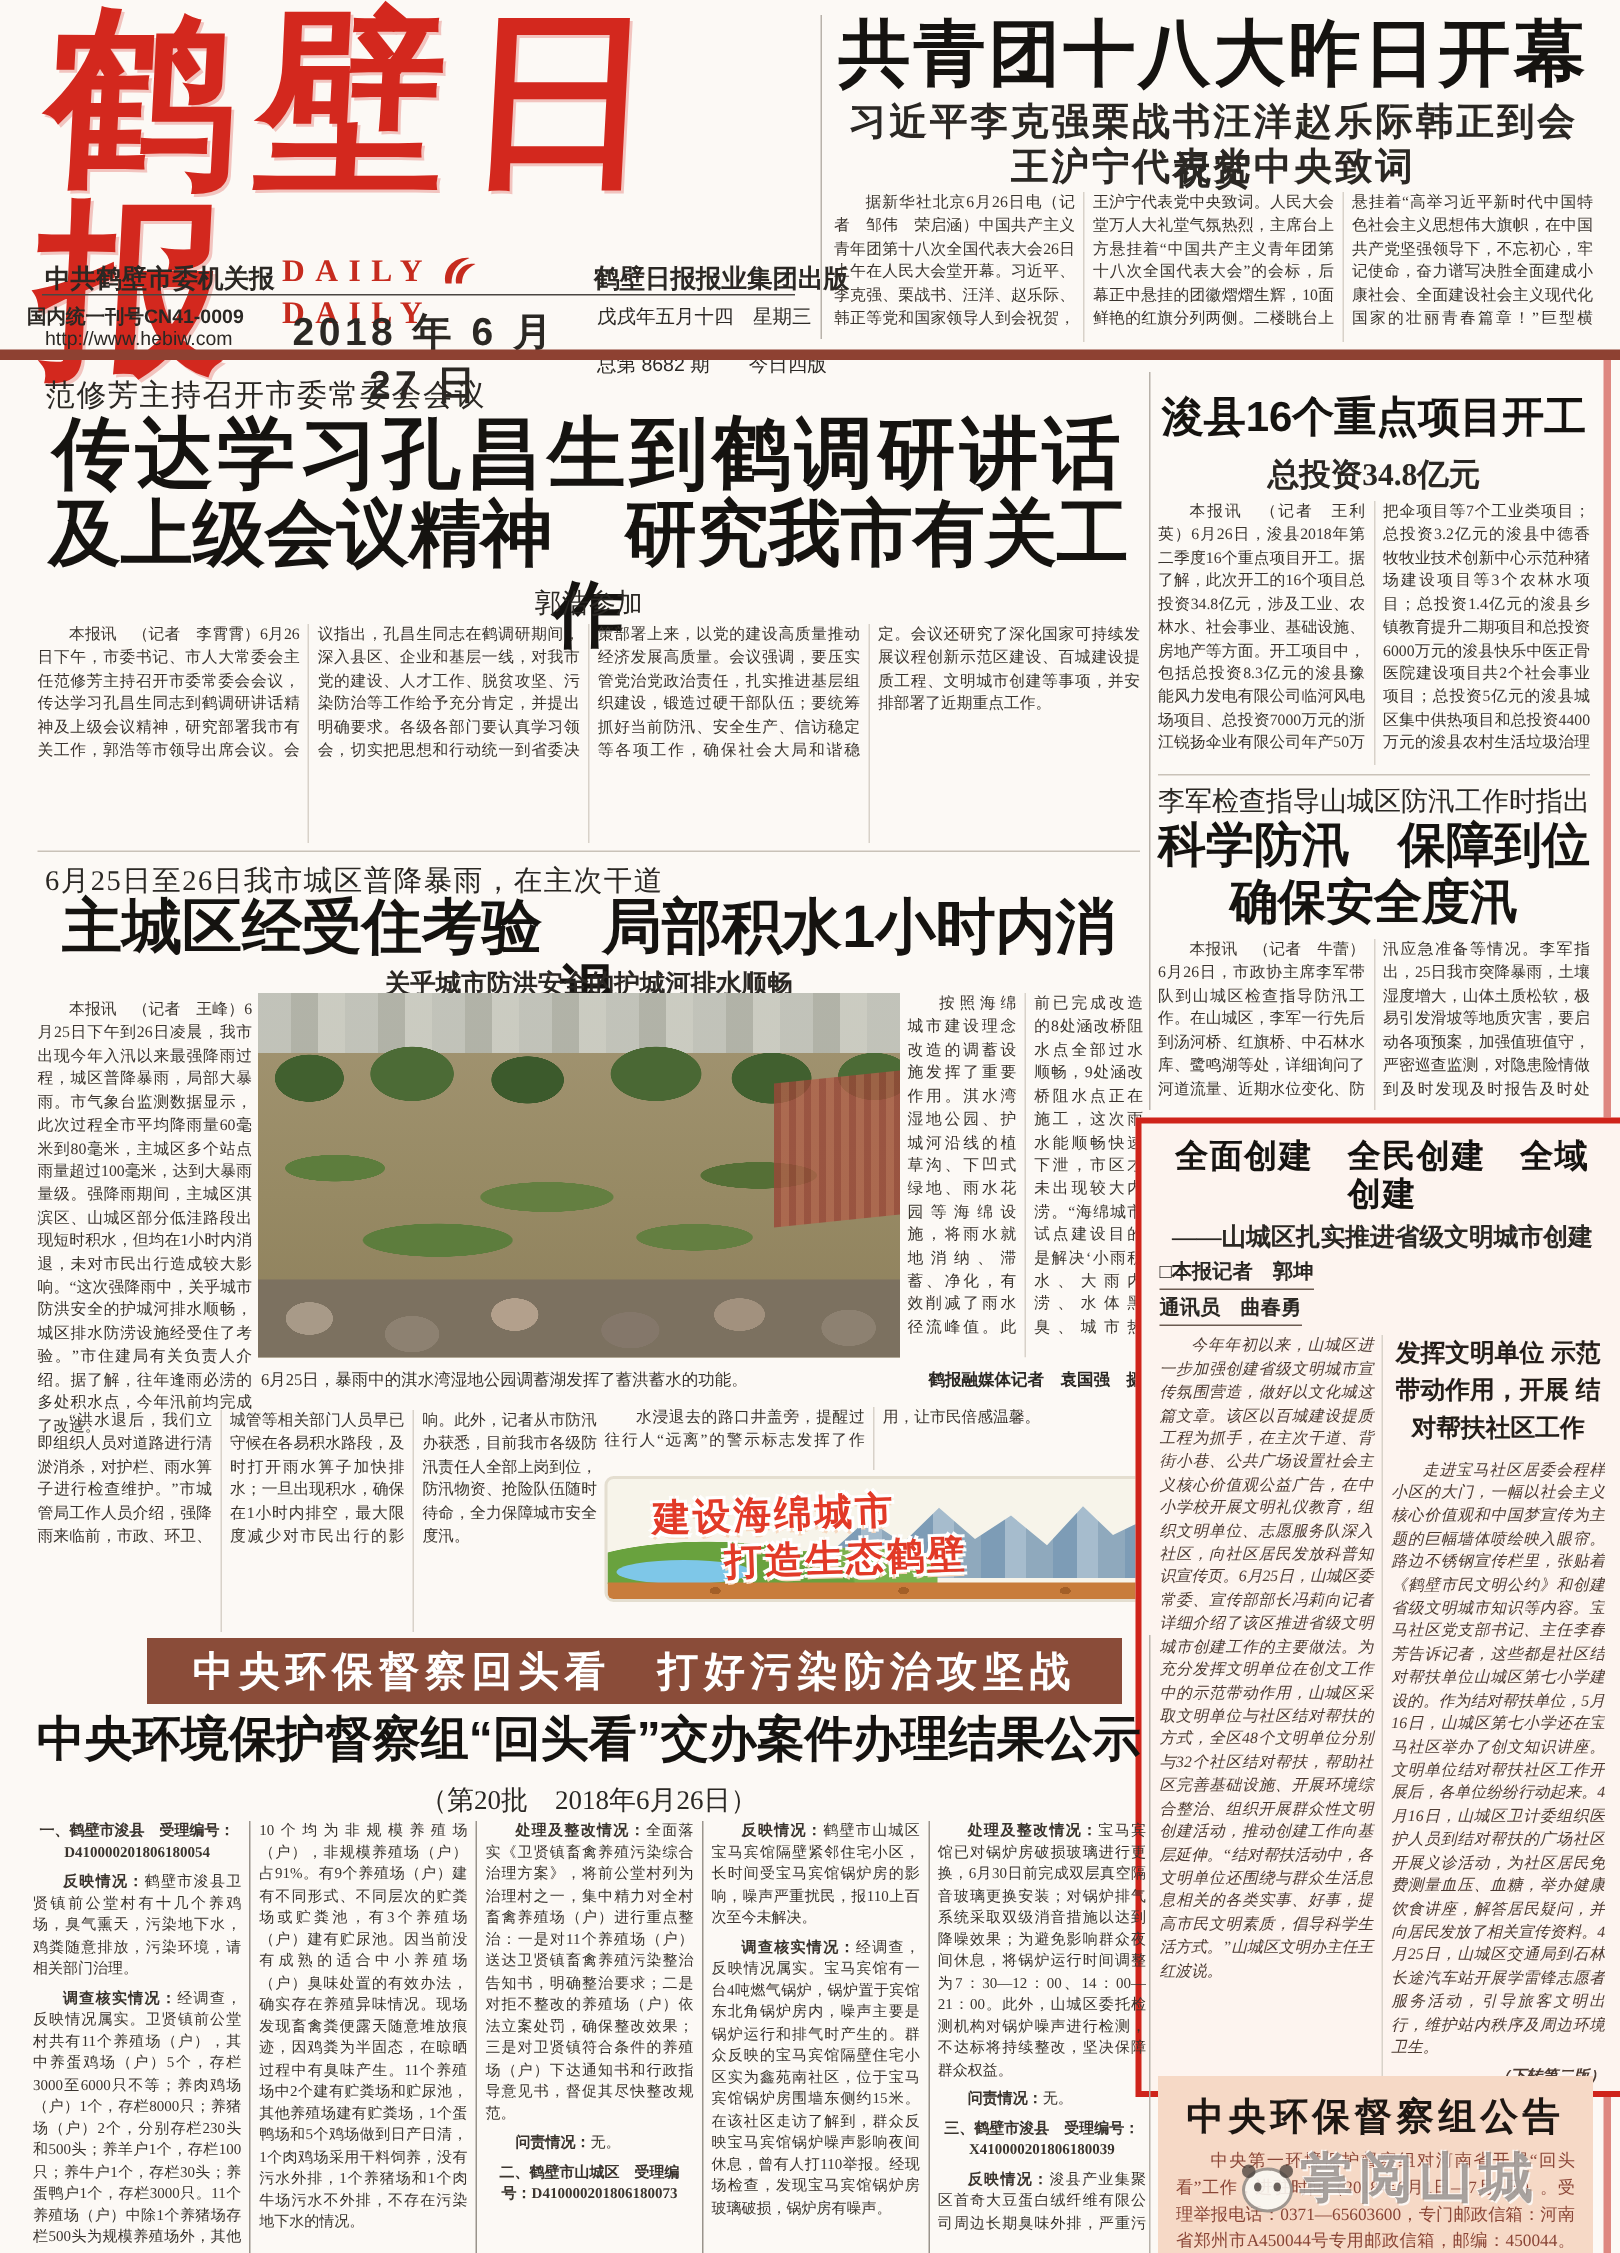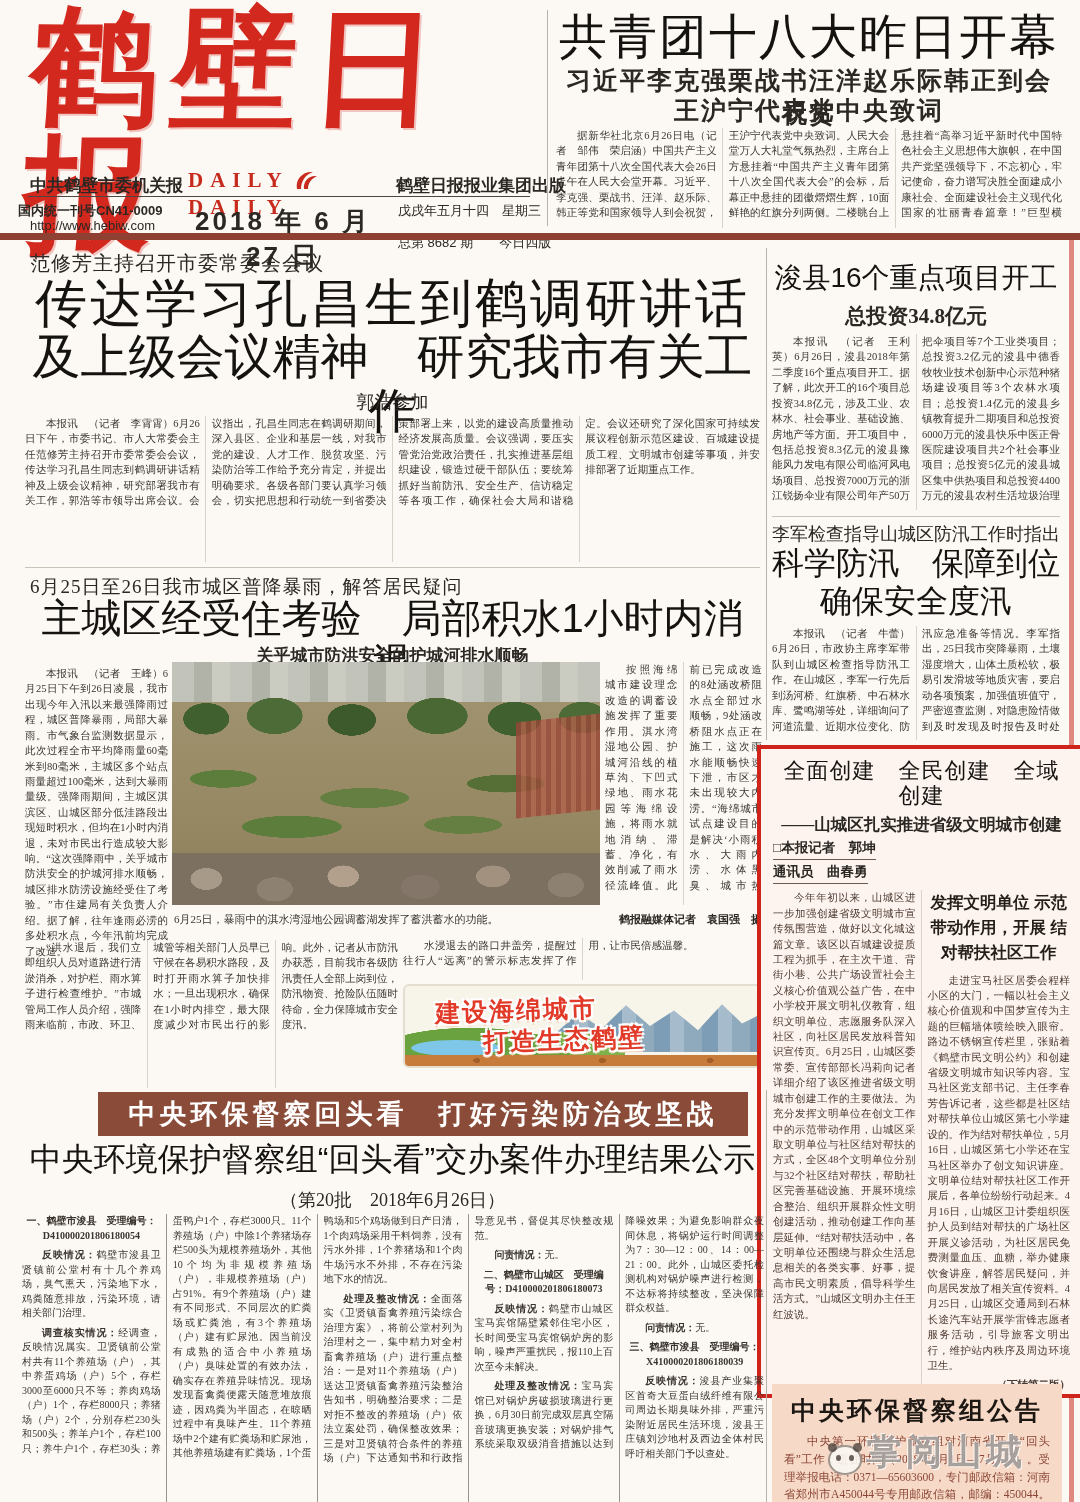--- a/index.html
+++ b/index.html
@@ -16,24 +16,24 @@
          transform:skewX(-3deg);text-shadow:2px 2px 0 rgba(211,40,30,.25);}
   .m-small{font-size:13px;color:#2b2824;}
   .m-bold{font-weight:bold;font-size:17px;}
   .hebidaily{color:#c62b1e;font-weight:bold;font-size:21px;letter-spacing:7px;}
   .m-date{font-weight:bold;font-size:26px;letter-spacing:3px;}
   .hline{background:#4a4642;height:1px;}
   .vline{background:#b8b2aa;width:1px;}
 
   
   .kicker{font-size:20px;letter-spacing:1px;}
-  .h-black{font-family:"Liberation Sans","DejaVu Sans",sans-serif;font-weight:normal;color:#151310;line-height:1.12;}
+  .h-black{font-family:"Liberation Sans","DejaVu Sans",sans-serif;font-weight:bold;color:#151310;line-height:1.12;}
   .deck{font-weight:bold;font-size:25px;letter-spacing:2px;}
   .body-txt{font-size:10.5px;line-height:1.47;color:#3a342e;}
-  .body-txt p{margin:0 0 4px 0;text-indent:2em;}
+  .body-txt p{margin:0 0 4px 0;text-indent:2em;font-style:italic;}
   .cols2{column-count:2;column-gap:12px;column-rule:1px solid #d8d2c9;}
   .cols3{column-count:3;column-gap:12px;column-rule:1px solid #d8d2c9;}
   .cols4{column-count:4;column-gap:12px;column-rule:1px solid #d8d2c9;}
   .cols5{column-count:5;column-gap:12px;column-rule:1px solid #9a948c;}
   .thickrule{background:#8e4132;}
 
   
   .redbox{border:4px solid #cf241b;background:#fdf4ef;}
   .redbox .body-txt{color:#4c3a31;}
   .byline-u{font-weight:bold;font-size:13.5px;border-bottom:1px solid #6b5a50;width:fit-content;
@@ -162,21 +162,21 @@
   <div class="abs redge" style="left:1069px;top:240px;width:5px;height:1262px;"></div>
 
   <div class="abs kicker" style="left:30px;top:250px;">范修芳主持召开市委常委会会议</div>
   <div class="abs h-black ctr" style="left:25px;top:274px;width:735px;font-size:52px;letter-spacing:3px;">传达学习孔昌生到鹤调研讲话</div>
   <div class="abs h-black ctr" style="left:25px;top:330px;width:735px;font-size:48px;">及上级会议精神　研究我市有关工作</div>
   <div class="abs ctr" style="left:25px;top:390px;width:735px;font-size:18px;">郭浩参加</div>
   <div class="abs body-txt jst cols4 clip" style="left:25px;top:416px;width:735px;height:146px;text-indent:2em;">本报讯　（记者　李霄霄）6月26日下午，市委书记、市人大常委会主任范修芳主持召开市委常委会会议，传达学习孔昌生同志到鹤调研讲话精神及上级会议精神，研究部署我市有关工作，郭浩等市领导出席会议。会议指出，孔昌生同志在鹤调研期间，深入县区、企业和基层一线，对我市党的建设、人才工作、脱贫攻坚、污染防治等工作给予充分肯定，并提出明确要求。各级各部门要认真学习领会，切实把思想和行动统一到省委决策部署上来，以党的建设高质量推动经济发展高质量。会议强调，要压实管党治党政治责任，扎实推进基层组织建设，锻造过硬干部队伍；要统筹抓好当前防汛、安全生产、信访稳定等各项工作，确保社会大局和谐稳定。会议还研究了深化国家可持续发展议程创新示范区建设、百城建设提质工程、文明城市创建等事项，并安排部署了近期重点工作。</div>
 
   <div class="abs hline" style="left:25px;top:567px;width:735px;background:#c9c2b8;"></div>
 
-  <div class="abs kicker" style="left:30px;top:574px;font-size:19px;">6月25日至26日我市城区普降暴雨，解答居民疑问</div>
+  <div class="abs kicker" style="left:30px;top:574px;font-size:19px;">6月25日至26日我市城区普降暴雨，在主次干道</div>
   <div class="abs h-black ctr" style="left:25px;top:596px;width:735px;font-size:40px;">主城区经受住考验　局部积水1小时内消退</div>
   <div class="abs ctr" style="left:25px;top:644px;width:735px;font-size:17px;font-weight:bold;">关乎城市防洪安全的护城河排水顺畅</div>
 
   <div class="abs body-txt jst clip" style="left:25px;top:666px;width:143px;height:422px;text-indent:2em;">本报讯　（记者　王峰）6月25日下午到26日凌晨，我市出现今年入汛以来最强降雨过程，城区普降暴雨，局部大暴雨。市气象台监测数据显示，此次过程全市平均降雨量60毫米到80毫米，主城区多个站点雨量超过100毫米，达到大暴雨量级。强降雨期间，主城区淇滨区、山城区部分低洼路段出现短时积水，但均在1小时内消退，未对市民出行造成较大影响。“这次强降雨中，关乎城市防洪安全的护城河排水顺畅，城区排水防涝设施经受住了考验。”市住建局有关负责人介绍。据了解，往年逢雨必涝的多处积水点，今年汛前均完成了改造。</div>
 
   <div class="abs photo clip" style="left:172px;top:662px;width:428px;height:243px;">
     <div class="abs ph-bld"></div>
     <div class="abs ph-trees"></div>
     <div class="abs ph-grass"></div>
     <div class="abs ph-bridge"></div>
@@ -230,20 +230,21 @@
   <div class="abs h-black ctr" style="left:20px;top:1142px;width:745px;font-size:32px;">中央环境保护督察组“回头看”交办案件办理结果公示</div>
   <div class="abs ctr" style="left:25px;top:1188px;width:735px;font-size:18px;">（第20批　2018年6月26日）</div>
   <div class="abs notice-body jst cols5 clip" style="left:22px;top:1214px;width:742px;height:288px;">
       <p class="sec"><b>一、鹤壁市浚县　受理编号：D410000201806180054</b></p>
       <p><b>反映情况：</b>鹤壁市浚县卫贤镇前公堂村有十几个养鸡场，臭气熏天，污染地下水，鸡粪随意排放，污染环境，请相关部门治理。</p>
       <p><b>调查核实情况：</b>经调查，反映情况属实。卫贤镇前公堂村共有11个养殖场（户），其中养蛋鸡场（户）5个，存栏3000至6000只不等；养肉鸡场（户）1个，存栏8000只；养猪场（户）2个，分别存栏230头和500头；养羊户1个，存栏100只；养牛户1个，存栏30头；养蛋鸭户1个，存栏3000只。11个养殖场（户）中除1个养猪场存栏500头为规模养殖场外，其他10个均为非规模养殖场（户），非规模养殖场（户）占91%。有9个养殖场（户）建有不同形式、不同层次的贮粪场或贮粪池，有3个养殖场（户）建有贮尿池。因当前没有成熟的适合中小养殖场（户）臭味处置的有效办法，确实存在养殖异味情况。现场发现畜禽粪便露天随意堆放痕迹，因鸡粪为半固态，在晾晒过程中有臭味产生。11个养殖场中2个建有贮粪场和贮尿池，其他养殖场建有贮粪场，1个蛋鸭场和5个鸡场做到日产日清，1个肉鸡场采用干料饲养，没有污水外排，1个养猪场和1个肉牛场污水不外排，不存在污染地下水的情况。</p>
       <p><b>处理及整改情况：</b>全面落实《卫贤镇畜禽养殖污染综合治理方案》，将前公堂村列为治理村之一，集中精力对全村畜禽养殖场（户）进行重点整治：一是对11个养殖场（户）送达卫贤镇畜禽养殖污染整治告知书，明确整治要求；二是对拒不整改的养殖场（户）依法立案处罚，确保整改效果；三是对卫贤镇符合条件的养殖场（户）下达通知书和行政指导意见书，督促其尽快整改规范。</p>
       <p><b>问责情况：</b>无。</p>
       <p class="sec"><b>二、鹤壁市山城区　受理编号：D410000201806180073</b></p>
       <p><b>反映情况：</b>鹤壁市山城区宝马宾馆隔壁紧邻住宅小区，长时间受宝马宾馆锅炉房的影响，噪声严重扰民，报110上百次至今未解决。</p>
+      <p><b>调查核实情况：</b>经调查，反映情况属实。宝马宾馆有一台4吨燃气锅炉，锅炉置于宾馆东北角锅炉房内，噪声主要是锅炉运行和排气时产生的。群众反映的宝马宾馆隔壁住宅小区实为鑫苑南社区，位于宝马宾馆锅炉房围墙东侧约15米。在该社区走访了解到，群众反映宝马宾馆锅炉噪声影响夜间休息，曾有人打110举报。经现场检查，发现宝马宾馆锅炉房玻璃破损，锅炉房有噪声。</p>
       <p><b>处理及整改情况：</b>宝马宾馆已对锅炉房破损玻璃进行更换，6月30日前完成双层真空隔音玻璃更换安装；对锅炉排气系统采取双级消音措施以达到降噪效果；为避免影响群众夜间休息，将锅炉运行时间调整为7：30—12：00、14：00—21：00。此外，山城区委托检测机构对锅炉噪声进行检测，不达标将持续整改，坚决保障群众权益。</p>
       <p><b>问责情况：</b>无。</p>
       <p class="sec"><b>三、鹤壁市浚县　受理编号：X410000201806180039</b></p>
       <p><b>反映情况：</b>浚县产业集聚区首奇大豆蛋白绒纤维有限公司周边长期臭味外排，严重污染附近居民生活环境，浚县王庄镇刘沙地村及西边全体村民呼吁相关部门予以查处。</p>
     </div>
 
   <div class="abs vline" style="left:766px;top:1090px;height:412px;"></div>
 
   <div class="abs annc clip" style="left:772px;top:1384px;width:290px;height:118px;">
     <div class="annc-h">中央环保督察组公告</div>

